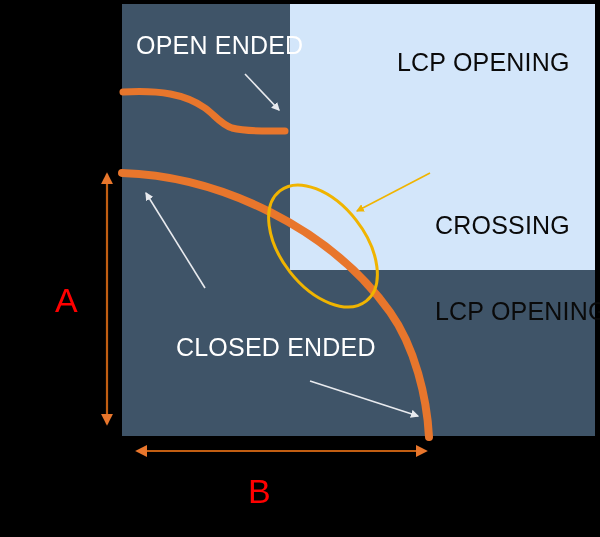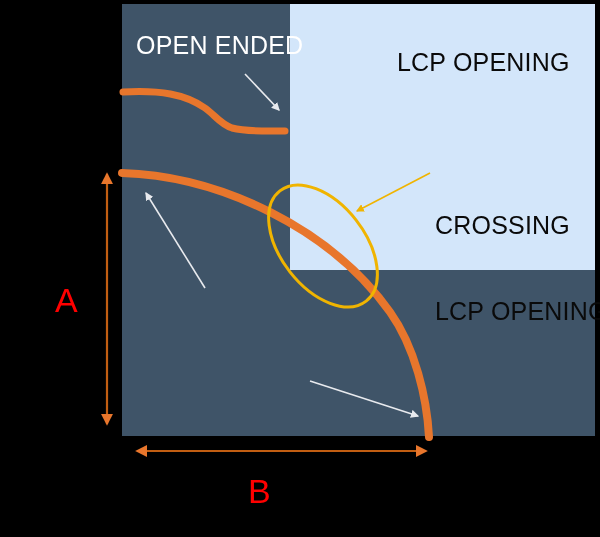--- a/index.html
+++ b/index.html
@@ -106,20 +106,21 @@
 
     <line id="ptr-crossing" x1="430" y1="173" x2="357" y2="211" stroke="#F0B400" stroke-width="1.6" marker-end="url(#arrow-yellow)"></line>
 
     <line id="dim-a" x1="107" y1="174" x2="107" y2="424" stroke="#C25E12" stroke-width="2.2" marker-start="url(#arrow-orange-start)" marker-end="url(#arrow-orange-end)"></line>
 
     <line id="dim-b" x1="137" y1="451" x2="426" y2="451" stroke="#C25E12" stroke-width="2.2" marker-start="url(#arrow-orange-start)" marker-end="url(#arrow-orange-end)"></line>
   </svg>
 
   <div class="txt" id="label-open-ended">OPEN ENDED</div>
 
+  <div class="txt" id="label-closed-ended">CLOSED ENDED</div>
 
   <div class="txt" id="label-lcp-opening">LCP OPENING</div>
 
   <div id="label-crossing-lcp" class="txt">
     <div>CROSSING</div>
     <div>LCP OPENING</div>
   </div>
 
   <div class="txt" id="label-dim-a">A</div>
 

